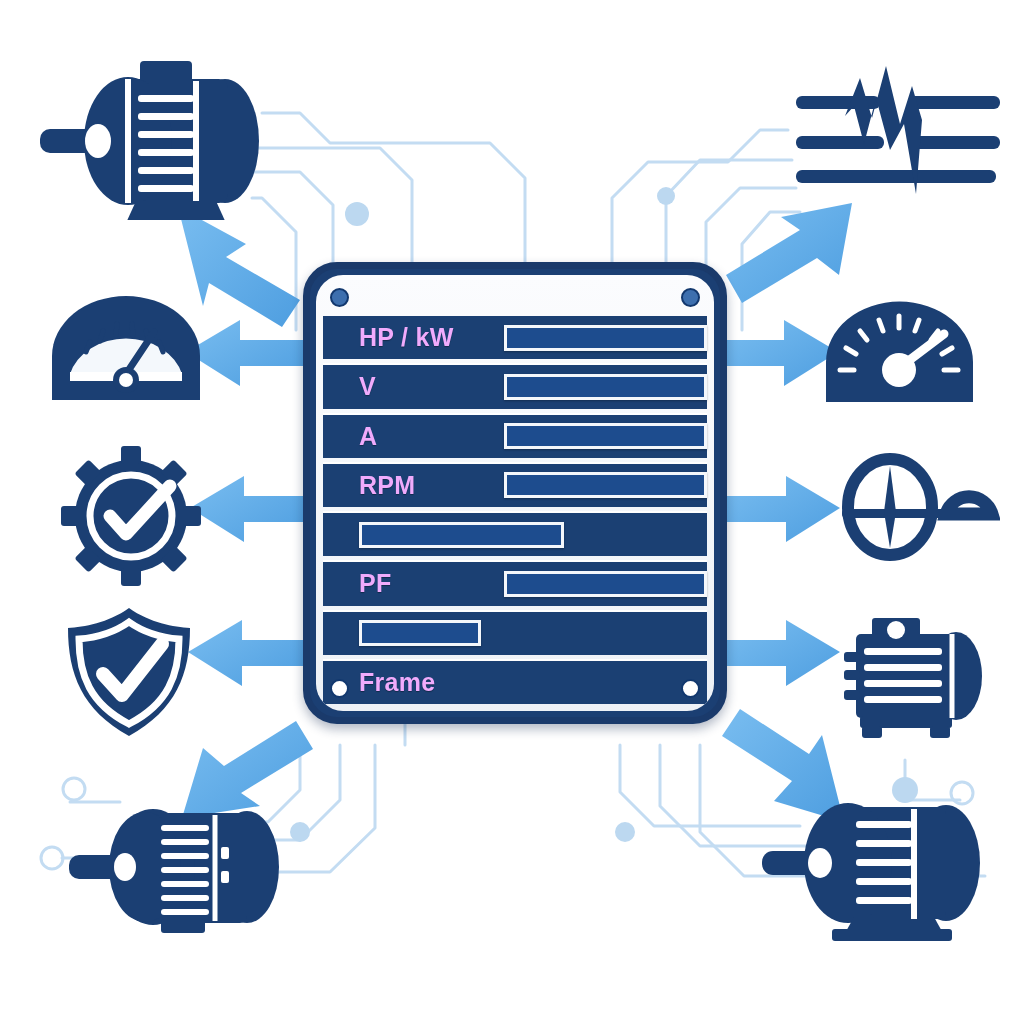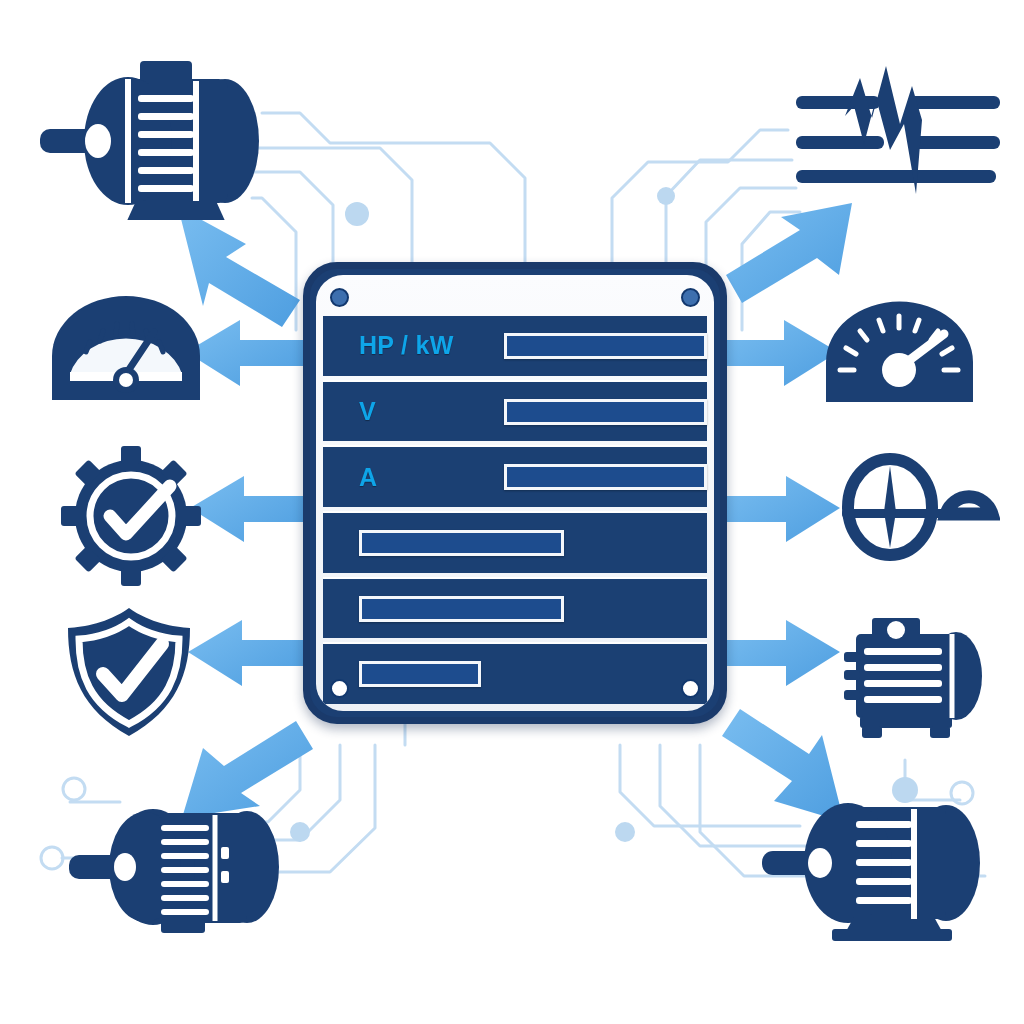--- a/index.html
+++ b/index.html
@@ -64,21 +64,21 @@
   .row{
     flex:1;
     background:#1b4073;
     border-top:2px solid #ffffff;
     display:flex; align-items:center;
     padding-left:36px;
     position:relative;
   }
   .row:first-child{ border-top:none; }
   .row-label{
-    color:#0ea5e9;
+    color:#f0abfc;
     font-size:25px;
     font-weight:bold;
     letter-spacing:.3px;
     text-shadow:0 1px 1px rgba(0,0,0,.35);
     width:145px;
     flex-shrink:0;
   }
   .row-box{
     height:26px;
     background:#1d4c8e;
@@ -389,25 +389,33 @@
           </div>
           <div class="row">
             <span class="row-label">V</span>
             <span class="row-box wide"></span>
           </div>
           <div class="row">
             <span class="row-label">A</span>
             <span class="row-box wide"></span>
           </div>
           <div class="row">
-            <span class="row-box wide"></span>
-          </div>
-          <div class="row">
+            <span class="row-label">RPM</span>
+            <span class="row-box wide"></span>
+          </div>
+          <div class="row">
+            <span class="row-box wide"></span>
+          </div>
+          <div class="row">
+            <span class="row-label">PF</span>
             <span class="row-box wide"></span>
           </div>
           <div class="row">
             <span class="row-box short"></span>
+          </div>
+          <div class="row no-box last">
+            <span class="row-label">Frame</span>
           </div>
         </div>
     </div>
   </div>
 
 </div>
 
 </body></html>

